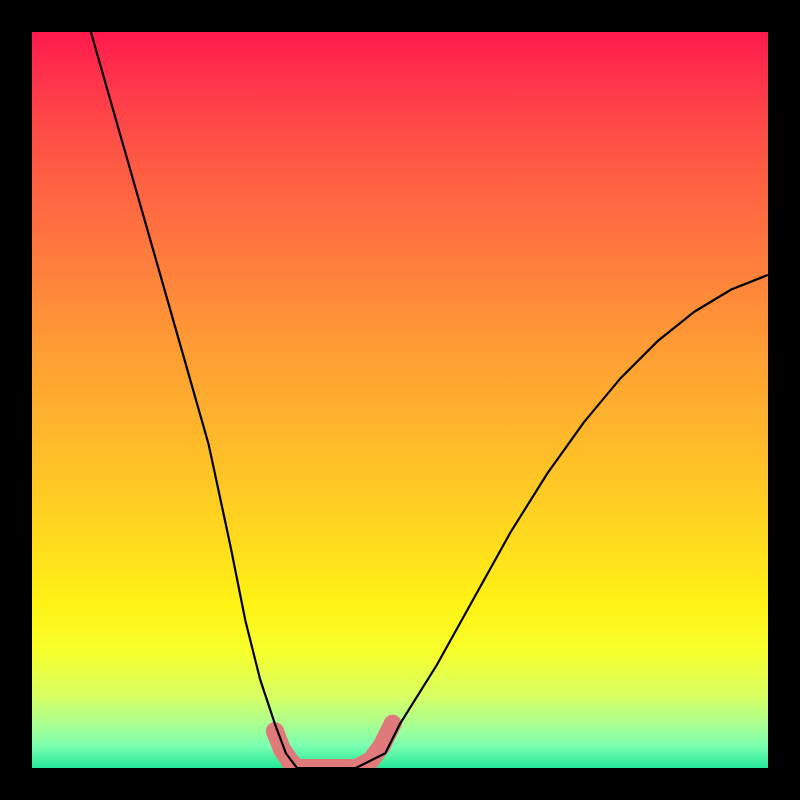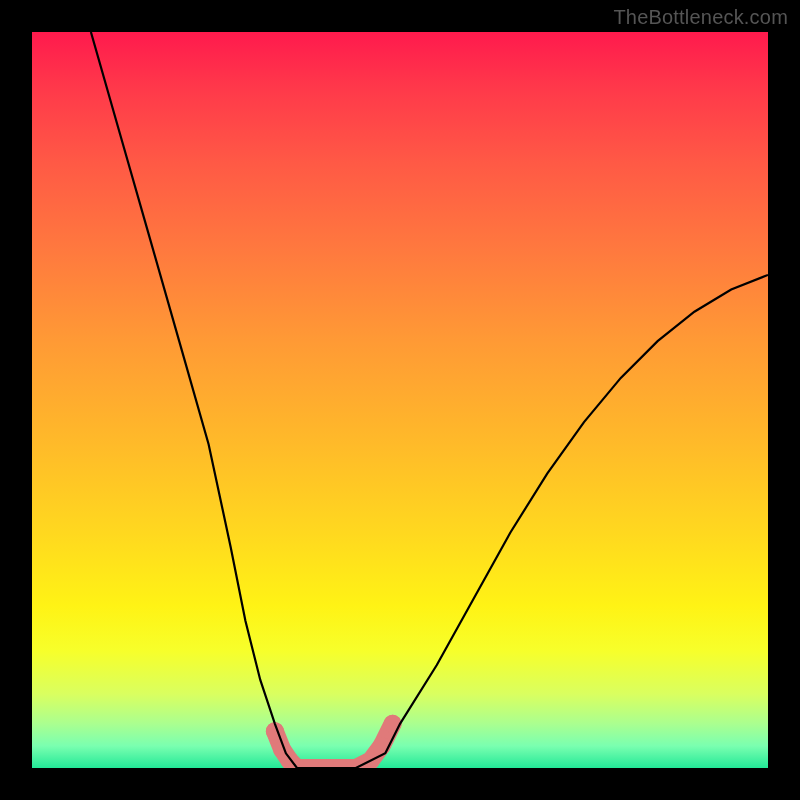--- a/index.html
+++ b/index.html
@@ -78,14 +78,13 @@
           <circle cx="294.4" cy="736.0" r="9" fill="#e07a7a"></circle>
           <circle cx="309.1" cy="736.0" r="9" fill="#e07a7a"></circle>
           <circle cx="323.8" cy="736.0" r="9" fill="#e07a7a"></circle>
           <circle cx="338.6" cy="728.6" r="9" fill="#e07a7a"></circle>
           <circle cx="349.6" cy="713.9" r="9" fill="#e07a7a"></circle>
           <circle cx="360.6" cy="691.8" r="9" fill="#e07a7a"></circle>
         </g>
       <path fill="none" stroke="#000000" stroke-width="2.2" d="M58.9 0.0 L88.3 103.0 L117.8 206.1 L147.2 309.1 L176.6 412.2 L198.7 515.2 L213.4 588.8 L228.2 647.7 L242.9 691.8 L253.9 721.3 L265.0 736.0 L294.4 736.0 L323.8 736.0 L353.3 721.3 L368.0 691.8 L404.8 633.0 L441.6 566.7 L478.4 500.5 L515.2 441.6 L552.0 390.1 L588.8 345.9 L625.6 309.1 L662.4 279.7 L699.2 257.6 L736.0 242.9 "></path>
     </svg>
   </div>
-  <div class="watermark">TheBottleneck.com</div>
 </div>
 
 </body></html>

